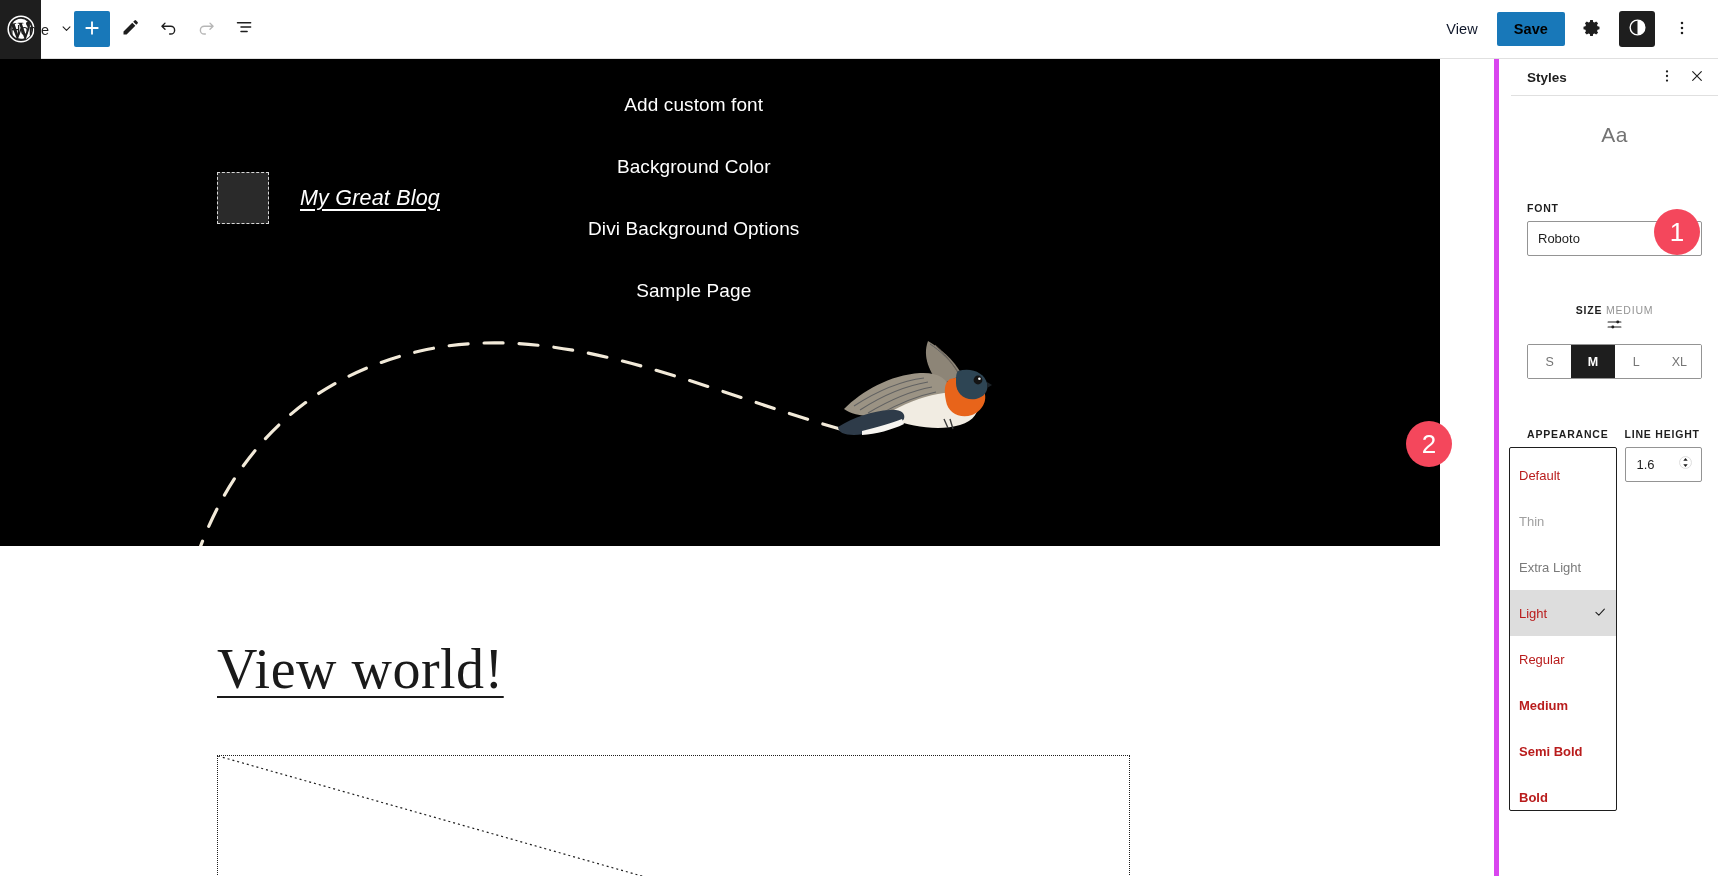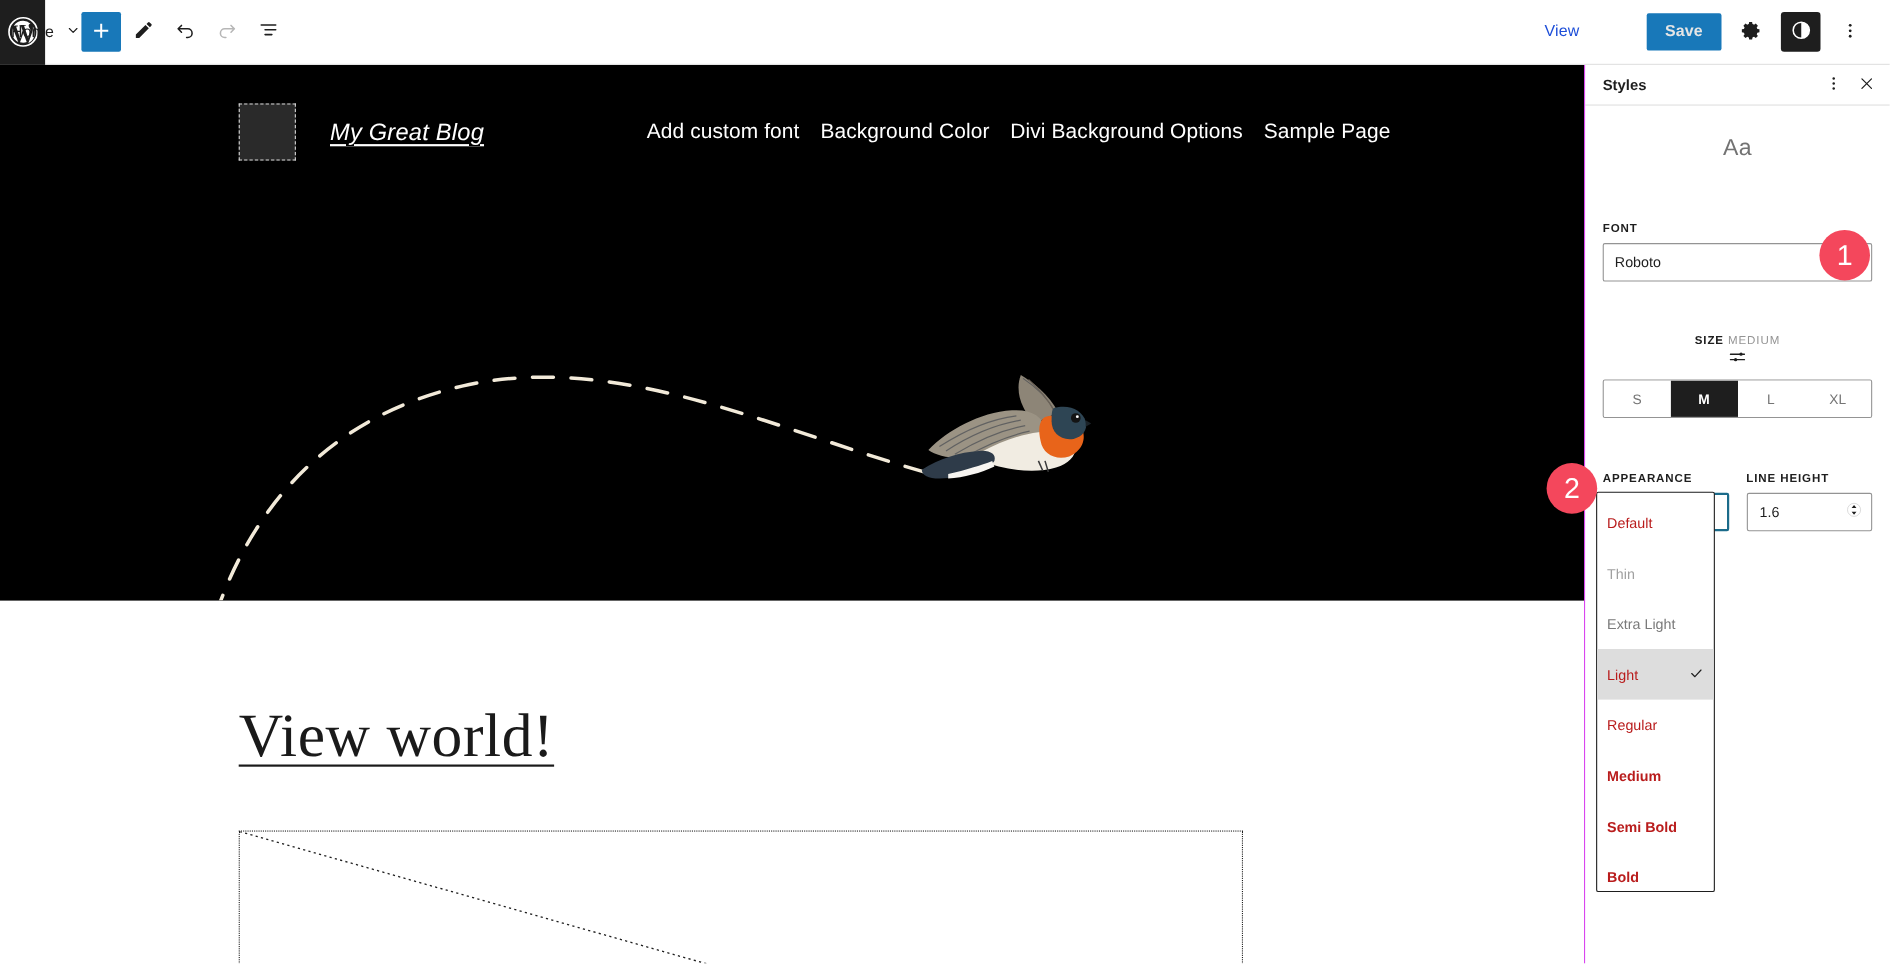--- a/index.html
+++ b/index.html
@@ -47,29 +47,28 @@
     display: flex; align-items: center; gap: 10px;
     font-size: 14.5px; color: #1e1e1e; letter-spacing: .1px;
     pointer-events: auto; cursor: pointer;
     padding: 6px 10px; border-radius: 2px;
   }
   .tb-right {
     margin-left: auto; display: flex; align-items: center; gap: 9px;
     padding-right: 18px; position: relative; z-index: 3;
   }
   .view-link {
-    font-size: 14.5px; color: #1d4ed8; background: none; border: none;
+    font-size: 14.5px; color: #0f172a; background: none; border: none;
     padding: 7px 10px; cursor: pointer; letter-spacing: .1px;
   }
   .save-btn {
-    background: #1878b9; color: #e5e5e5; border: none;
+    background: #1878b9; color: #000000; border: none;
     font-size: 14.5px; font-weight: 600;
     padding: 9px 17px; border-radius: 2px; cursor: pointer;
     letter-spacing: .1px;
-    margin-left: 42px;
   }
   .icon-btn {
     width: 36px; height: 36px; border: none; background: transparent;
     display: flex; align-items: center; justify-content: center;
     border-radius: 3px; cursor: pointer;
   }
   .icon-btn.active { background: #1e1e1e; }
 
   
   .canvas {
@@ -103,22 +102,23 @@
     -webkit-mask-image: repeating-linear-gradient(135deg, #000 0 5px, transparent 5px 10px);
     mask-image: repeating-linear-gradient(135deg, #000 0 5px, transparent 5px 10px);
   }
   .site-title {
     color: #ffffff; font-style: italic; text-decoration: underline;
     text-underline-offset: 4px;
     font-size: 21.5px; margin-left: 31px; letter-spacing: .2px;
     white-space: nowrap;
   }
   .site-nav {
-    display: flex; align-items: center; gap: 19px;
+    display: flex; align-items: center; gap: 40px;
     margin-left: 148px;
+    flex-direction: column;
   }
   .site-nav a {
     color: #ffffff; text-decoration: none; font-size: 19px;
     letter-spacing: .1px; white-space: nowrap;
   }
   .flightpath { position: absolute; left: 0; top: 0; width: 1440px; height: 487px; }
   .bird { position: absolute; left: 832px; top: 272px; width: 160px; height: 115px; }
 
   .post-area { padding: 95px 0 0 217px; background: #fff; }
   .post-title {
@@ -132,24 +132,25 @@
     margin-top: 58px;
     width: 913px; height: 260px;
     border: 1px dotted #1e1e1e;
     position: relative;
   }
   .img-placeholder svg { position: absolute; inset: 0; }
 
   
   .sidebar {
     position: absolute; top: 59px; right: 0;
-    width: 278px; height: 817px;
+    width: 224px; height: 817px;
     background: #ffffff;
-    border-left: 1px solid #d946ef;
+    border-left: 5px solid #d946ef;
     z-index: 30;
+    padding-left: 12px;
   }
   .sb-header {
     height: 37px; display: flex; align-items: center;
     padding: 0 6px 0 16px;
     border-bottom: 1px solid #e0e0e0;
   }
   .sb-header .ttl { font-size: 13.5px; font-weight: 600; color: #1e1e1e; }
   .sb-header .sp { margin-left: auto; }
   .sb-icon-btn {
     width: 30px; height: 30px; border: none; background: none;

